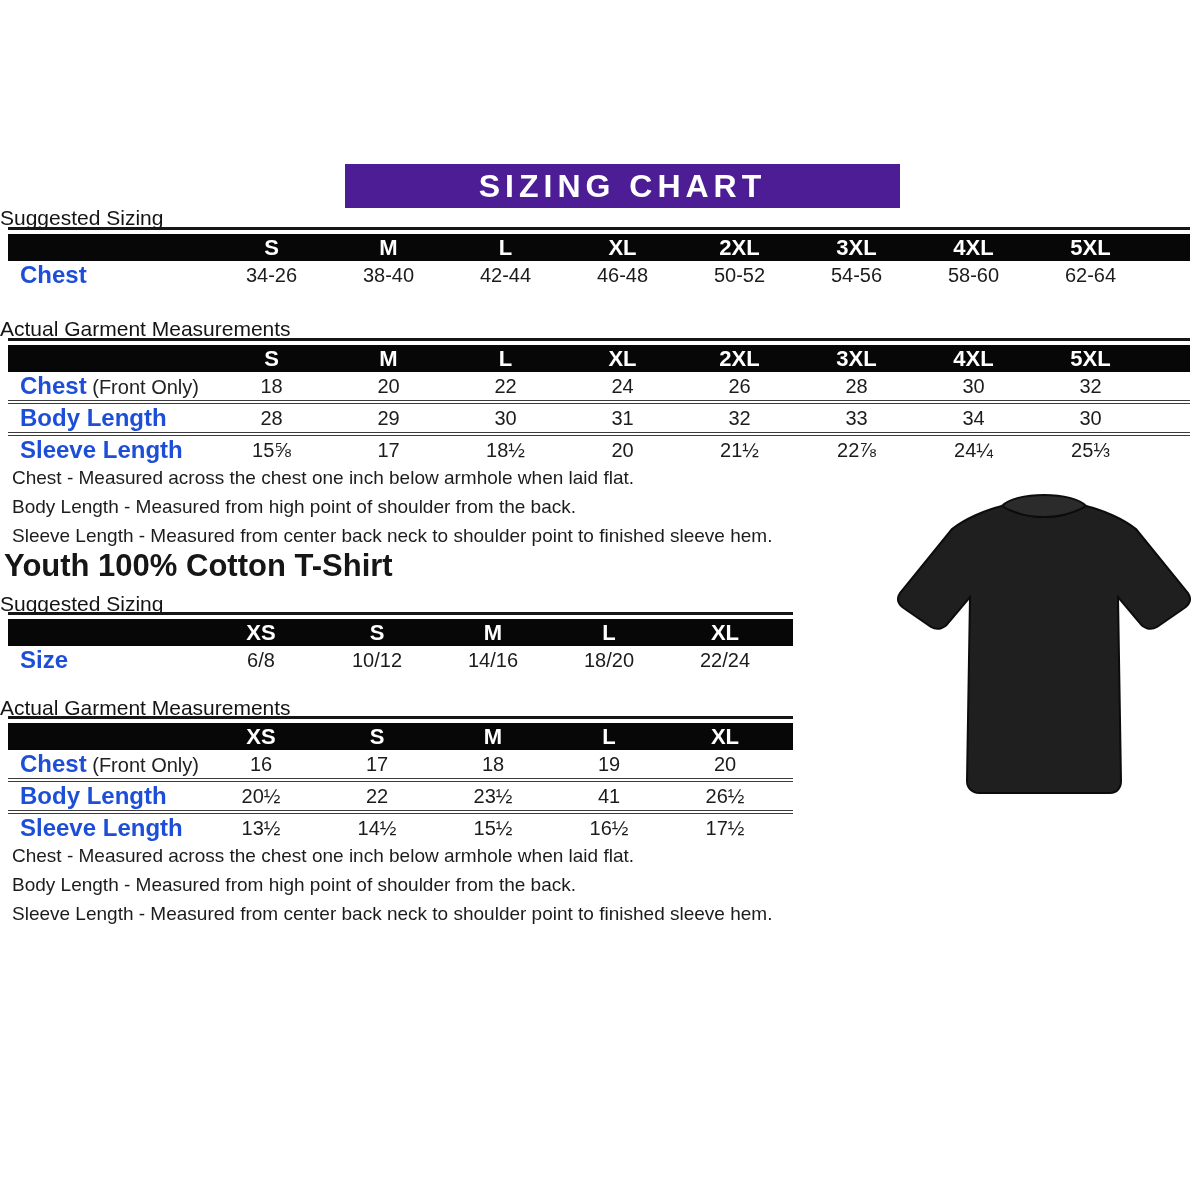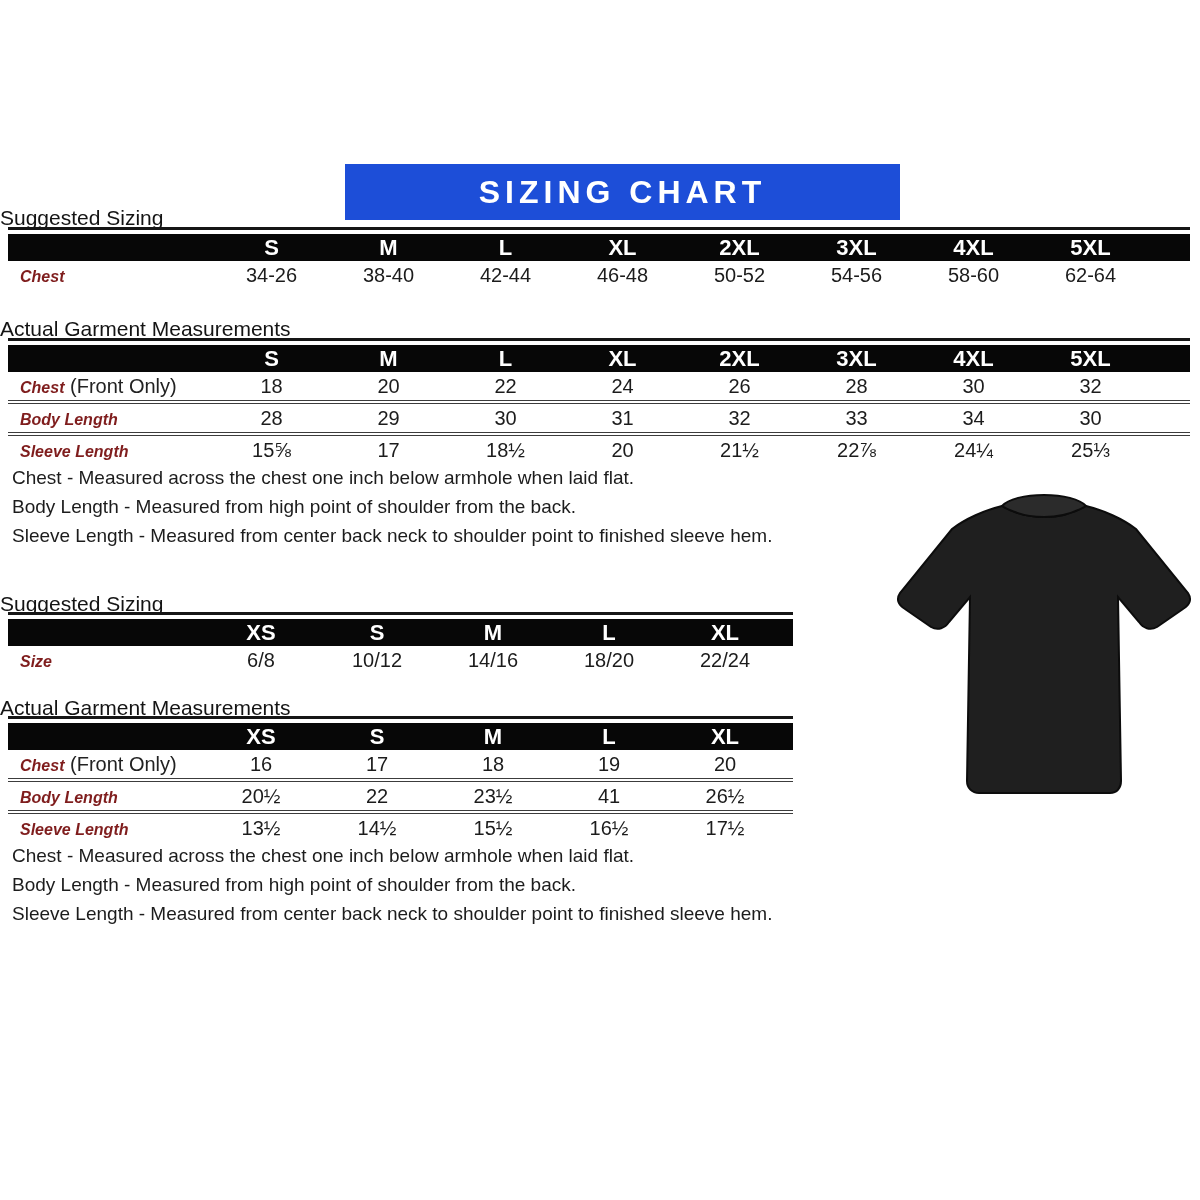--- a/index.html
+++ b/index.html
@@ -4,37 +4,37 @@
 <style>
   html,body{margin:0;padding:0;background:#ffffff;}
   .canvas{
     position:relative;width:1200px;height:1200px;background:#ffffff;overflow:hidden;
     font-family:"Liberation Sans", sans-serif;color:#1a1a1a;
   }
   .abs{position:absolute;}
   .adult-title{left:12px;top:163px;font-size:31px;font-weight:400;color:#161616;letter-spacing:.5px;}
   .youth-title{left:4px;top:548px;font-size:31px;font-weight:700;color:#161616;}
   .banner{
-    left:345px;top:164px;width:555px;height:56px;background:#1d4ed8;
+    left:345px;top:164px;width:555px;height:44px;background:#4c1d95;
     display:flex;align-items:center;justify-content:center;
   }
   .banner span{color:#ffffff;font-size:32px;font-weight:700;letter-spacing:5px;}
   .sec-label{left:0;font-size:21px;color:#141414;}
   .tbl-wrap{left:8px;border-top:3px solid #161616;padding-top:4px;}
   .tbl-wrap.adult{width:1182px;}
   .tbl-wrap.youth{width:785px;}
   table{border-collapse:collapse;table-layout:fixed;width:100%;}
   td{padding:0;vertical-align:middle;}
   tr.hdr td{
     background:#070707;color:#ffffff;font-weight:700;font-size:22px;
     height:27px;text-align:center;
   }
   tr.data td{height:28px;text-align:center;font-size:20px;color:#1c1c1c;}
   td.lbl{text-align:left !important;padding-left:12px;white-space:nowrap;}
-  td.lbl .b{font-weight:700;font-size:16px;color:#7f1d1d;font-style:italic;}
+  td.lbl .b{font-weight:700;font-size:24px;color:#1d4ed8;}
   td.lbl .r{font-weight:400;font-size:20px;color:#222;}
   tr.sep td{border-top:4px double #3c3c3c;}
   .notes{left:12px;font-size:19px;color:#1c1c1c;line-height:29px;white-space:nowrap;}
   .tshirt{left:893px;top:486px;width:302px;height:320px;}
 </style>
 </head>
 <body>
 
 <div class="canvas">
 
@@ -153,20 +153,21 @@
     </tbody>
       </table>
   </div>
 
   <div class="abs notes" style="top:463px">
     <div>Chest - Measured across the chest one inch below armhole when laid flat.</div>
     <div>Body Length - Measured from high point of shoulder from the back.</div>
     <div>Sleeve Length - Measured from center back neck to shoulder point to finished sleeve hem.</div>
   </div>
 
+  <div class="abs youth-title">Youth 100% Cotton T-Shirt</div>
 
   <div class="abs sec-label" style="top:592px">Suggested Sizing</div>
   <div class="abs tbl-wrap youth" style="top:612px">
     <table>
       <colgroup>
         <col style="width:195px">
           <col style="width:116px">
           <col style="width:116px">
           <col style="width:116px">
           <col style="width:116px">

